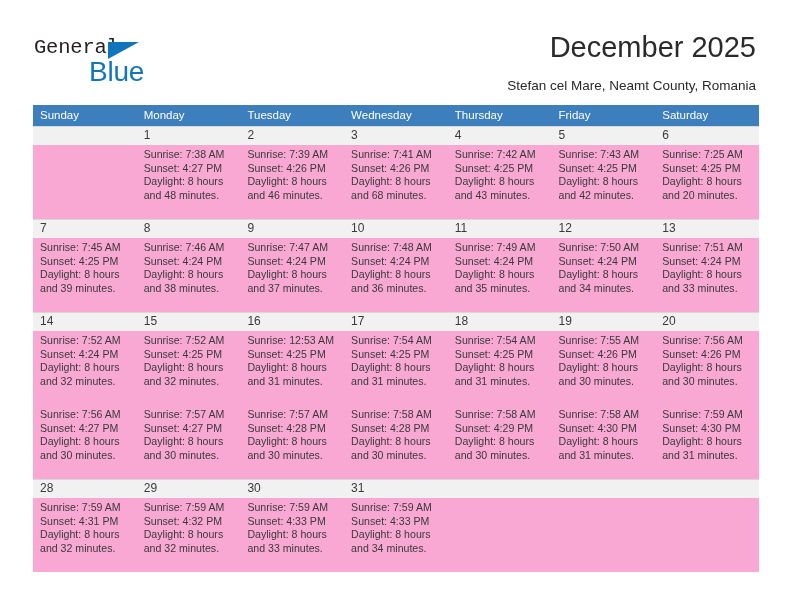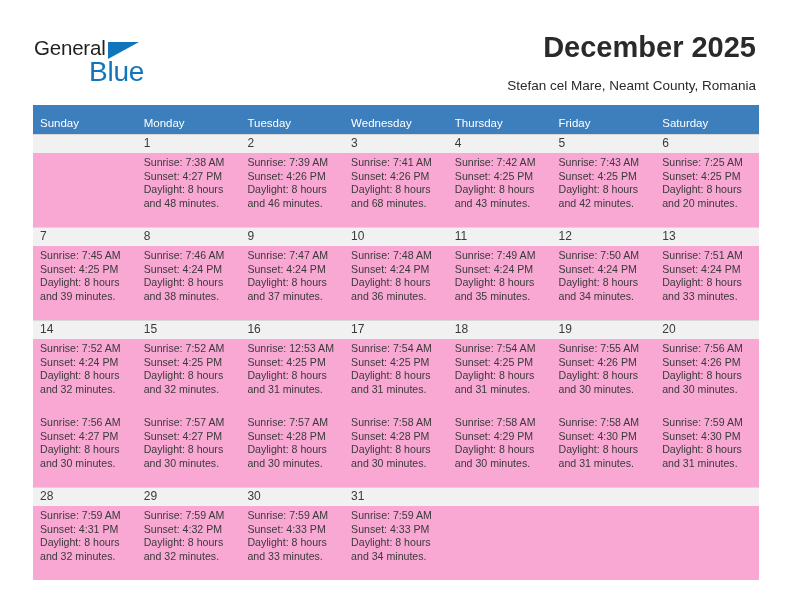--- a/index.html
+++ b/index.html
@@ -35,21 +35,21 @@
     width: 120px;
     height: 50px;
   }
   .logo-general {
     position: absolute;
     left: 0;
     top: 0;
     font-size: 20.5px;
     letter-spacing: -0.2px;
     color: #231f20;
-    font-family: Liberation Sans, sans-serif;
+    font-family: Liberation Mono, monospace;
   }
   .logo-triangle {
     position: absolute;
     left: 74px;
     top: 6px;
     width: 0;
     height: 0;
     border-left: 31px solid #1175bb;
     border-bottom: 17px solid transparent;
   }
@@ -63,21 +63,21 @@
     font-family: "Liberation Sans", sans-serif;
   }
   .title {
     position: absolute;
     right: 36px;
     top: 31px;
     font-size: 29px;
     color: #2a2a2a;
     text-align: right;
     white-space: nowrap;
-    font-weight: bold;
+    font-weight: normal;
   }
   .subtitle {
     position: absolute;
     right: 36px;
     top: 78px;
     font-size: 13.5px;
     color: #2a2a2a;
     text-align: right;
     white-space: nowrap;
   }
@@ -92,21 +92,21 @@
     table-layout: fixed;
   }
   .calendar col { width: 103.71px; }
 
   thead th {
     background: #3d7ebd;
     color: #ffffff;
     font-size: 11.5px;
     font-weight: normal;
     text-align: left;
-    padding: 12px 0 5px 7px;
+    padding: 4px 0 5px 7px;
     height: 11px;
     vertical-align: middle;
     border: none;
   }
 
   
   tbody td {
     vertical-align: top;
     padding: 0;
     border: none;

